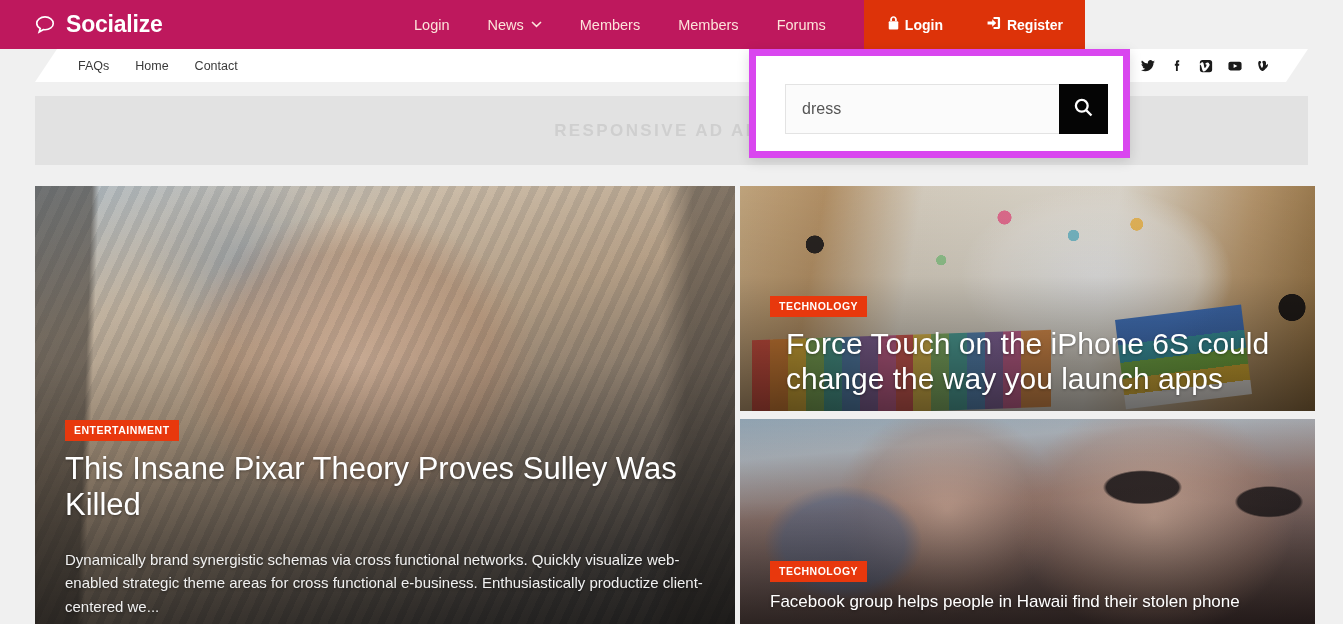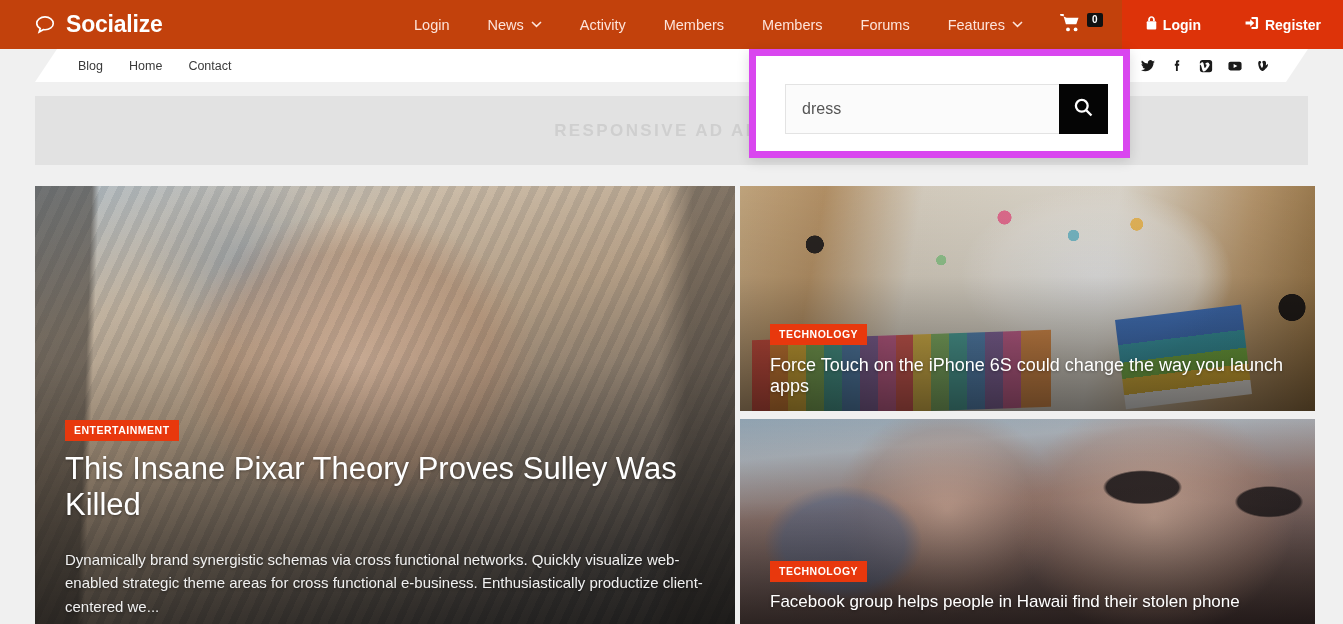--- a/index.html
+++ b/index.html
@@ -7,22 +7,22 @@
     width: 1343px; height: 624px;
     overflow: hidden;
     background: #f0f0f0;
     font-family: "Liberation Sans", sans-serif;
     -webkit-font-smoothing: antialiased;
   }
   .page { position: relative; width: 1343px; height: 624px; background: #f0f0f0; }
 
   
   .topbar {
-    position: absolute; top: 0; left: 0; width: 1343px; height: 49px;
-    background: #c2410c; z-index: 40;
+    position: absolute; top: 0; left: 0; width: 1085px; height: 49px;
+    background: #be185d; z-index: 40;
   }
   .brand {
     position: absolute; left: 34px; top: 0; height: 49px;
     display: flex; align-items: center; gap: 10px; cursor: pointer;
   }
   .brand-icon { width: 22px; height: 22px; display: block; }
   .brand-text {
     color: #ffffff; font-size: 23px; font-weight: bold; letter-spacing: -0.2px;
   }
 
@@ -139,21 +139,21 @@
     color: #f0f0f0; font-size: 15px; line-height: 1.56; margin-top: 25px;
     text-shadow: 0 1px 3px rgba(0,0,0,0.4);
   }
 
   
   #card-main { left: 0; top: 0; width: 700px; height: 440px; }
   #card-main .ctitle { font-size: 31px; }
   #card-main .body { bottom: 8px; left: 30px; right: 18px; }
   
   #card-r1 { left: 705px; top: 0; width: 575px; height: 225px; }
-  #card-r1 .ctitle { font-size: 18px; }
+  #card-r1 .ctitle { font-size: 30px; padding-left: 16px; }
   #card-r1 .body { bottom: 14px; }
   #card-r2 { left: 705px; top: 233px; width: 575px; height: 207px; }
   #card-r2 .ctitle { font-size: 17px; }
   #card-r2 .body { bottom: 14px; }
 
   
   .ph-skate {
     background:
       radial-gradient(ellipse 240px 200px at 46% 40%, rgba(226,190,163,0.95) 0%, rgba(196,152,121,0.5) 55%, rgba(120,96,80,0) 75%),
       radial-gradient(ellipse 150px 120px at 30% 18%, rgba(150,165,178,0.7) 0%, rgba(120,132,146,0) 70%),
@@ -234,23 +234,20 @@
       </div>
       <div class="navitem">
         <span class="lbl">News</span>
         <span class="caret">
           <svg width="11" height="7" viewBox="0 0 11 7">
               <path d="M1 1l4.5 4.4L10 1" fill="none" stroke="#fde3da" stroke-width="1.5"></path>
             </svg>
         </span>
       </div>
       <div class="navitem">
-        <span class="lbl">Activity</span>
-      </div>
-      <div class="navitem">
         <span class="lbl">Members</span>
       </div>
       <div class="navitem">
         <span class="lbl">Members</span>
       </div>
       <div class="navitem">
         <span class="lbl">Forums</span>
       </div>
       <div class="navitem">
         <span class="lbl">Features</span>
@@ -301,21 +298,21 @@
           </svg>
         </span>
         <span>Register</span>
       </div>
     </div>
   </div>
 
   <div class="secondary-wrap">
     <div class="secondary-bar"></div>
     <div class="secondary-links">
-      <span class="seclink">Blog</span>
+      <span class="seclink">FAQs</span>
       <span class="seclink">Home</span>
       <span class="seclink">Contact</span>
     </div>
     <div class="social-links">
       <svg class="social-ico" viewBox="0 0 16 16">
           <path d="M16 3c-.6.3-1.2.4-1.9.5.7-.4 1.2-1 1.4-1.8-.6.4-1.3.7-2.1.8A3.3 3.3 0 0 0 11.1 1a3.3 3.3 0 0 0-3.2 4A9.3 9.3 0 0 1 1.1 1.6a3.3 3.3 0 0 0 1 4.4c-.5 0-1-.2-1.5-.4 0 1.6 1.1 2.9 2.6 3.2-.4.1-.9.1-1.4.1.4 1.3 1.6 2.3 3 2.3A6.6 6.6 0 0 1 0 12.6 9.3 9.3 0 0 0 5 14c6 0 9.3-5 9.3-9.3v-.4C15 3.9 15.6 3.5 16 3z"></path>
         </svg>
       <svg class="social-ico" viewBox="0 0 16 16">
           <path d="M10.6 5.4H8.9V4.2c0-.5.3-.6.5-.6h1.1V1.5H9c-1.8 0-2.2 1.3-2.2 2.2v1.7H5.5v2.2h1.3v6.2h2.1V7.6h1.5z"></path>
         </svg>

